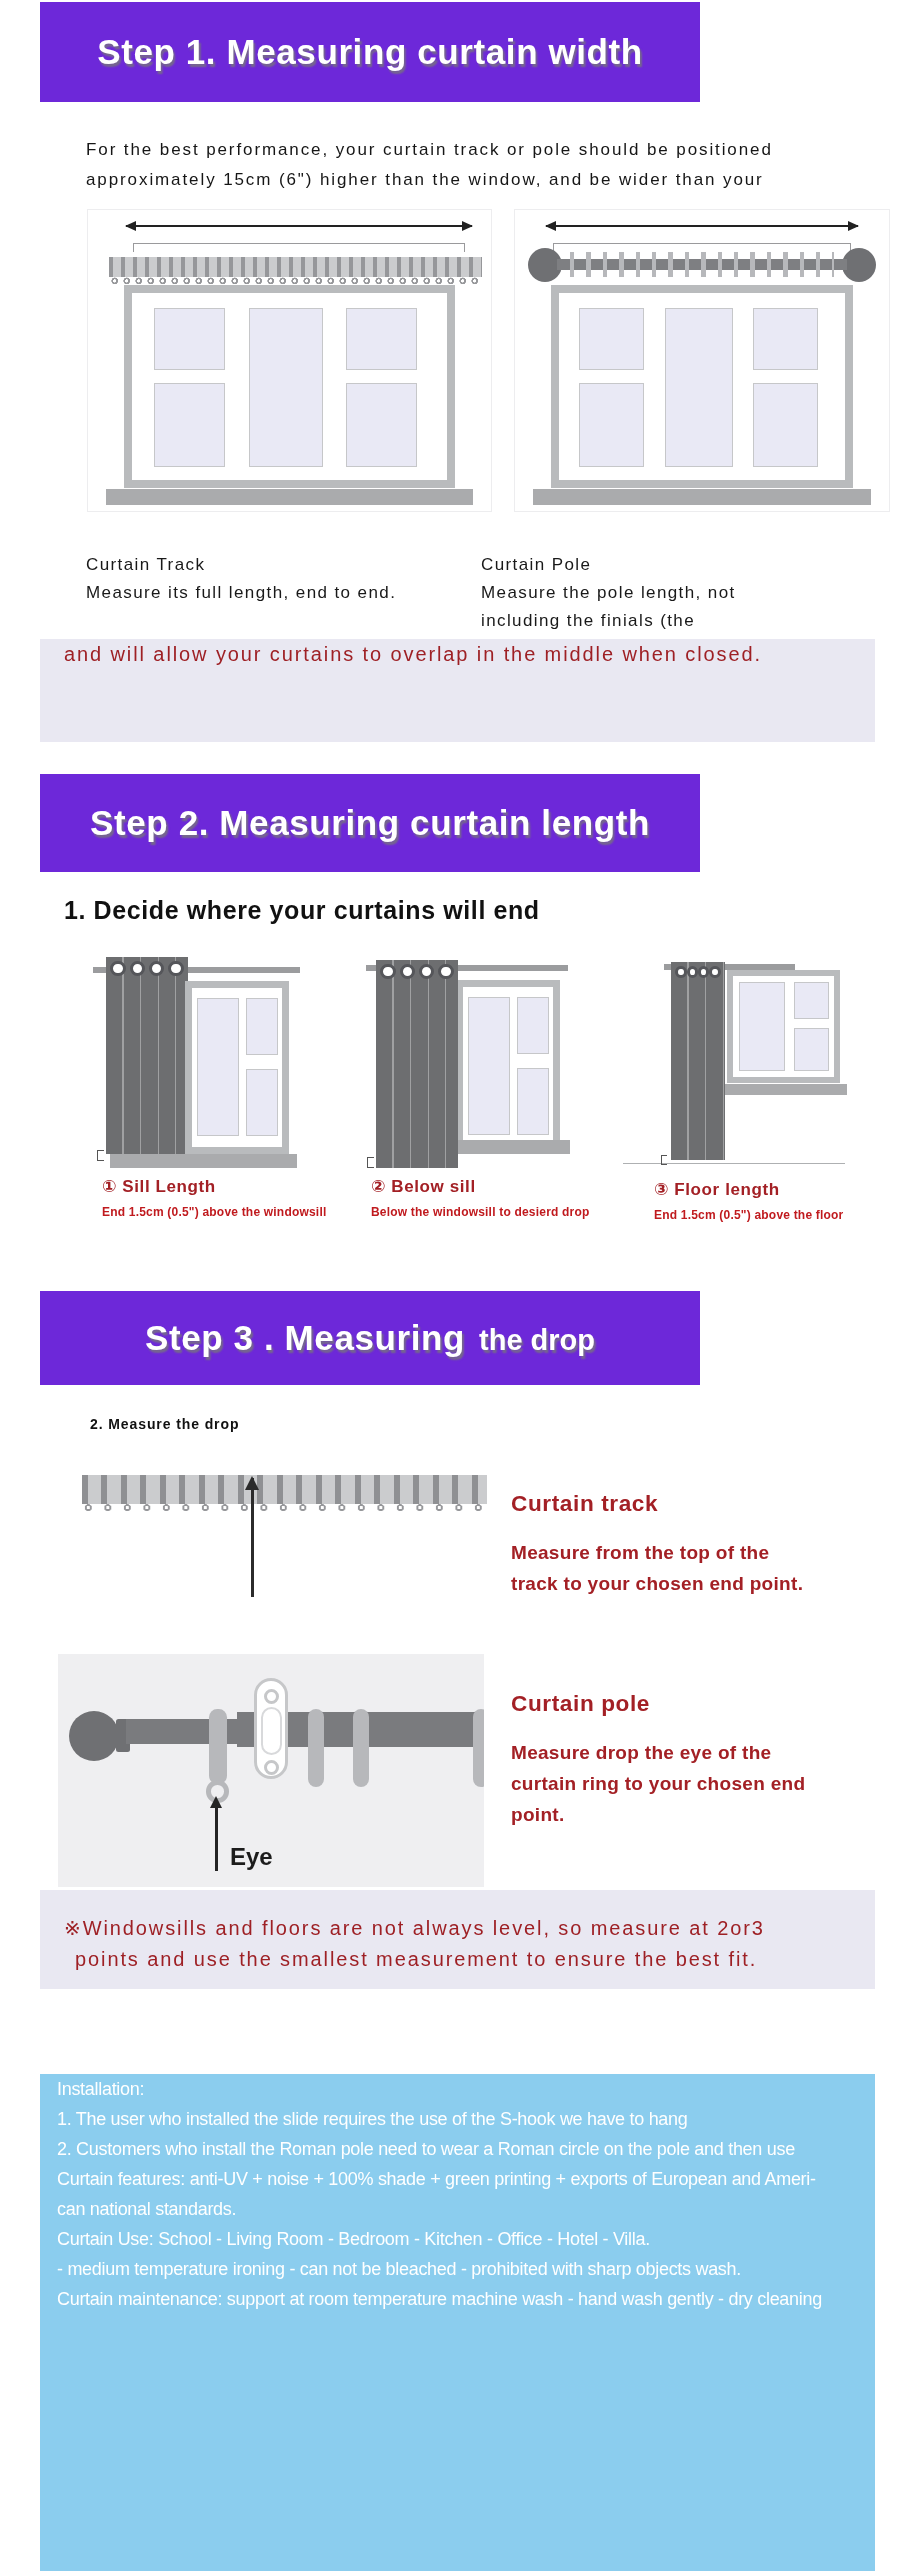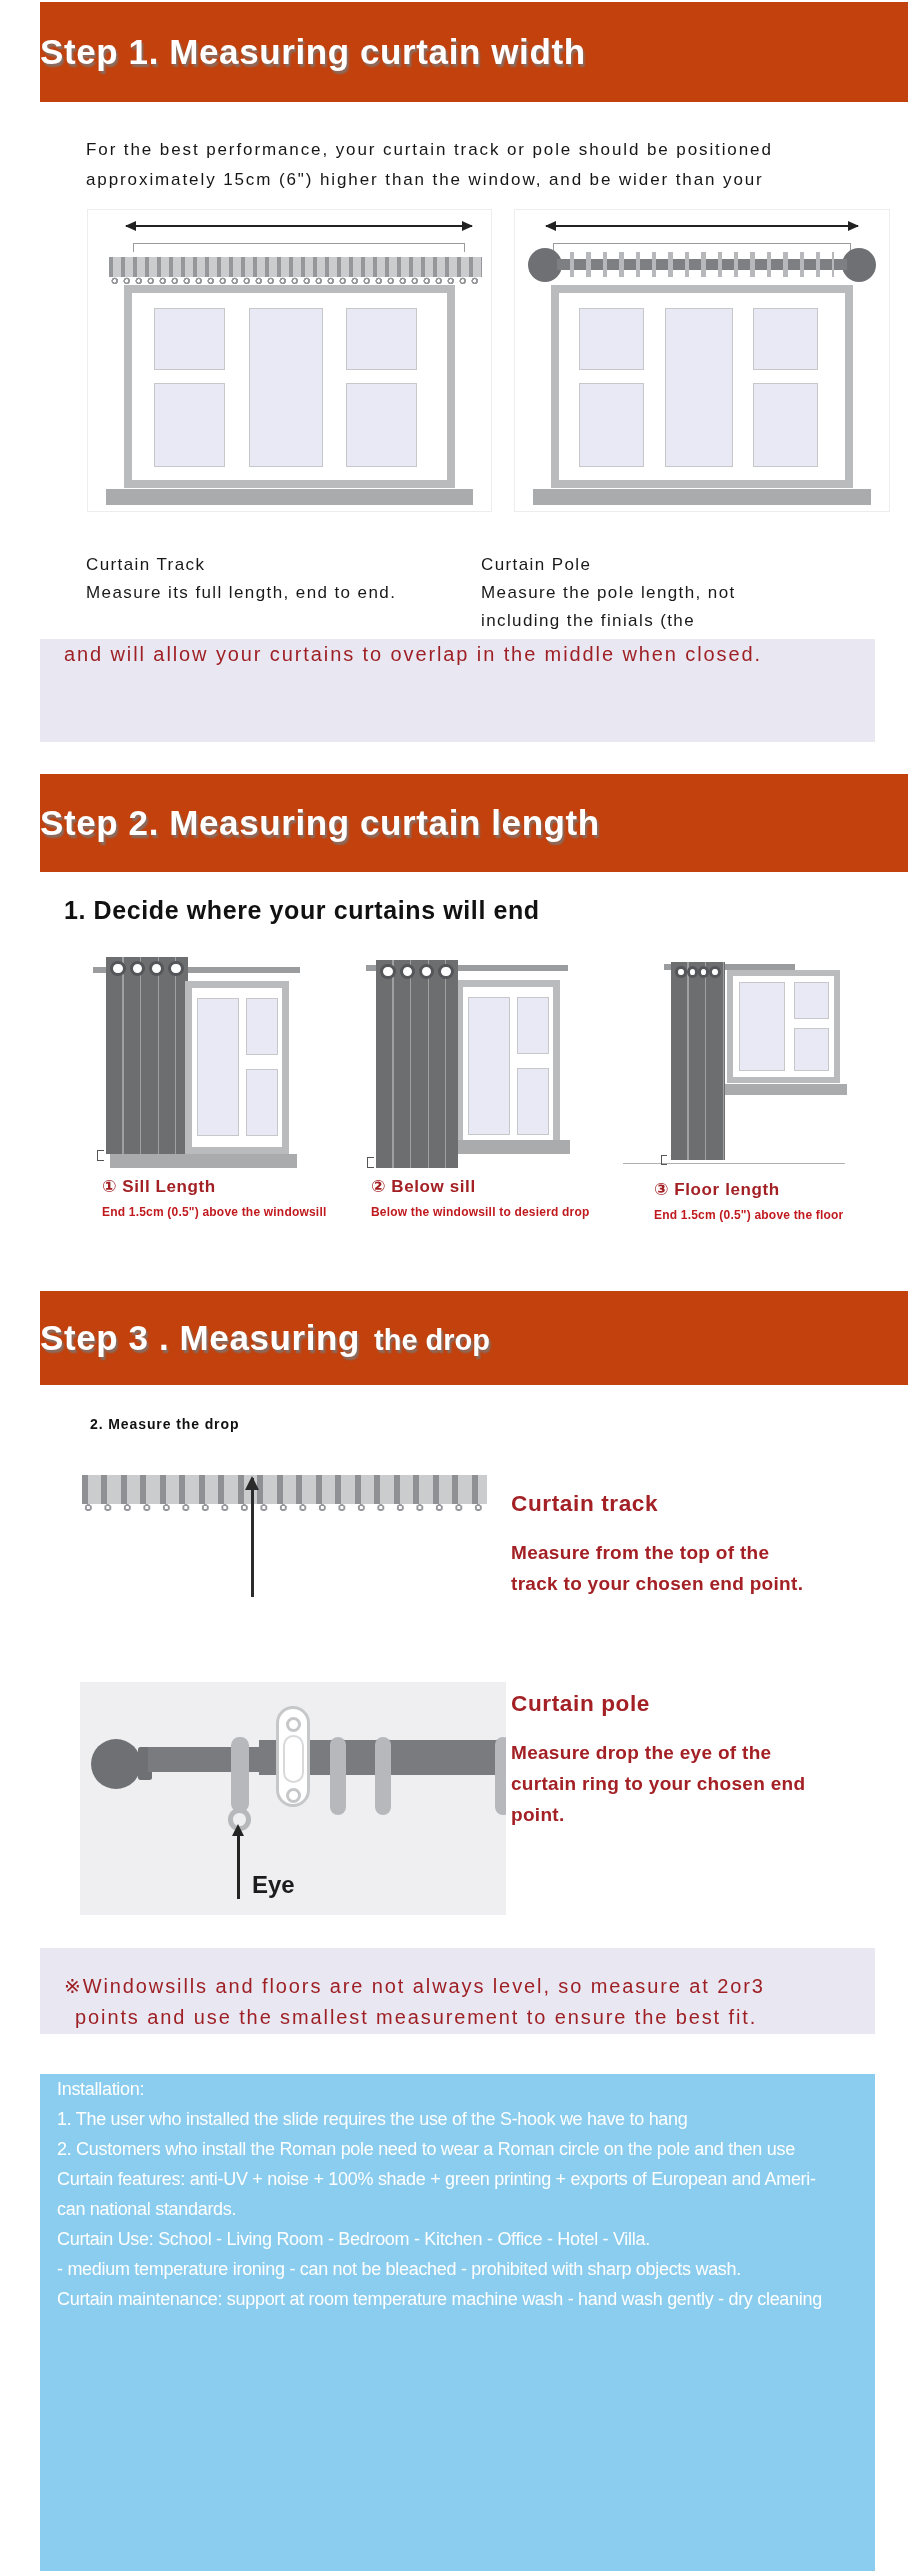--- a/index.html
+++ b/index.html
@@ -3,22 +3,22 @@
 <meta charset="utf-8">
 <style>
   html,body { margin:0; padding:0; }
   body {
     width:910px; height:2576px; position:relative; background:#ffffff;
     font-family:"Liberation Sans","DejaVu Sans",sans-serif;
     overflow:hidden;
   }
 
   
-  .banner { position:absolute; left:40px; width:868px; background:#c2410c;
-            display:flex; align-items:center; justify-content:flex-start; }
+  .banner { position:absolute; left:40px; width:660px; background:#6d28d9;
+            display:flex; align-items:center; justify-content:center; }
   #banner1 { top:1.9px;    height:100px; }
   #banner2 { top:774px; height:98px; }
   #banner3 { top:1291px; height:94px; }
   .banner-title { font-weight:bold; font-size:35px; color:#ffffff; letter-spacing:0.6px;
                   white-space:nowrap; text-shadow:1.9px 2.5px 1.9px rgba(120,120,120,0.8); }
   .banner-title .sub { font-size:29px; letter-spacing:0px; margin-left:14px; }
 
   
   .intro { position:absolute; left:86px; top:135px; font-size:17px; color:#161616;
            letter-spacing:1.9px; line-height:30px; white-space:nowrap; }
@@ -66,21 +66,21 @@
 
   
   .captions1 { position:absolute; top:551px; left:86px; width:792px; display:flex; }
   .cap-col { font-size:17px; color:#191919; letter-spacing:1.4px; line-height:28px; white-space:nowrap; }
   .cap-col.c1 { width:395px; }
 
   
   .note { position:absolute; left:40px; width:835px; background:#e9e8f2; color:#9e2025;
           font-size:20px; letter-spacing:1.9px; }
   #note1 { top:639px; height:103px; }
-  #note2 { top:1948px; height:86px; }
+  #note2 { top:1890px; height:99px; }
   .note .nl { margin-left:24px; line-height:31px; white-space:nowrap; }
   #note1 .nl1 { padding-top:21px; }
   #note2 .nl1 { padding-top:22.6px; }
   #note2 .nl2 { margin-left:35px; }
 
   
   .heading-black { position:absolute; font-weight:bold; color:#111; white-space:nowrap; }
   #heading2 { left:64px; top:896px; font-size:25px; letter-spacing:0.6px; }
   #heading3 { left:90px; top:1416px; font-size:14px; letter-spacing:0.9px; }
 
@@ -144,21 +144,21 @@
       border-left:7px solid transparent; border-right:7px solid transparent; border-bottom:14px solid #2b2b2b; }
 
   
   .red-block { position:absolute; white-space:nowrap; }
   #tracktext { left:511px; top:1491px; }
   #poletext  { left:511px; top:1691px; }
   .red-title { font-size:22.6px; font-weight:bold; color:#a32025; letter-spacing:0.6px; margin-bottom:20px; }
   .red-line  { font-size:19px; font-weight:bold; color:#a32025; line-height:31px; letter-spacing:0.3px; }
 
   
-  .pole3 { position:absolute; left:80px; top:1654px; width:426px; height:233px; background:#efeff1; overflow:hidden;margin-top:28px; }
+  .pole3 { position:absolute; left:58px; top:1654px; width:426px; height:233px; background:#efeff1; overflow:hidden; }
   .p3finial { position:absolute; left:10.7px; top:57px; width:50px; height:50px; border-radius:50%; background:#6f7073; }
   .p3neck   { position:absolute; left:58px; top:65px; width:14px; height:33px; border-radius:2.5px; background:#6f7073; }
   .p3thin   { position:absolute; left:68px; top:65px; width:116px; height:25px; background:#7a7b7e; }
   .p3bar    { position:absolute; left:179px; top:58px; width:247px; height:35px; background:#7a7b7e; }
   .p3bracket { position:absolute; left:196px; top:24px; width:34px; height:101px; background:#ffffff;
       border:3.1px solid #c6c7c9; border-radius:19px; box-sizing:border-box; }
   .p3screw { position:absolute; left:206px; width:15px; height:15px; border-radius:50%;
       background:#fff; border:3.1px solid #c6c7c9; box-sizing:border-box; }
   .p3screw.t { top:35px; } .p3screw.b { top:106px; }
   .p3slot { position:absolute; left:203px; top:53px; width:21.4px; height:48px; border-radius:10.7px;

